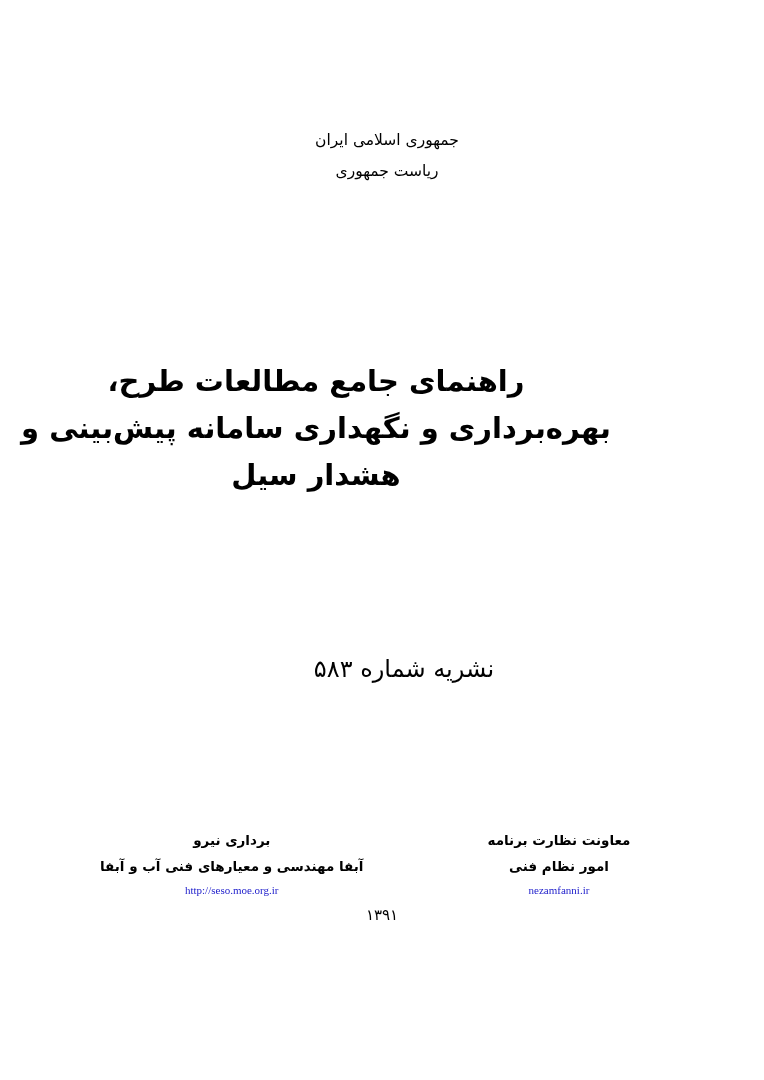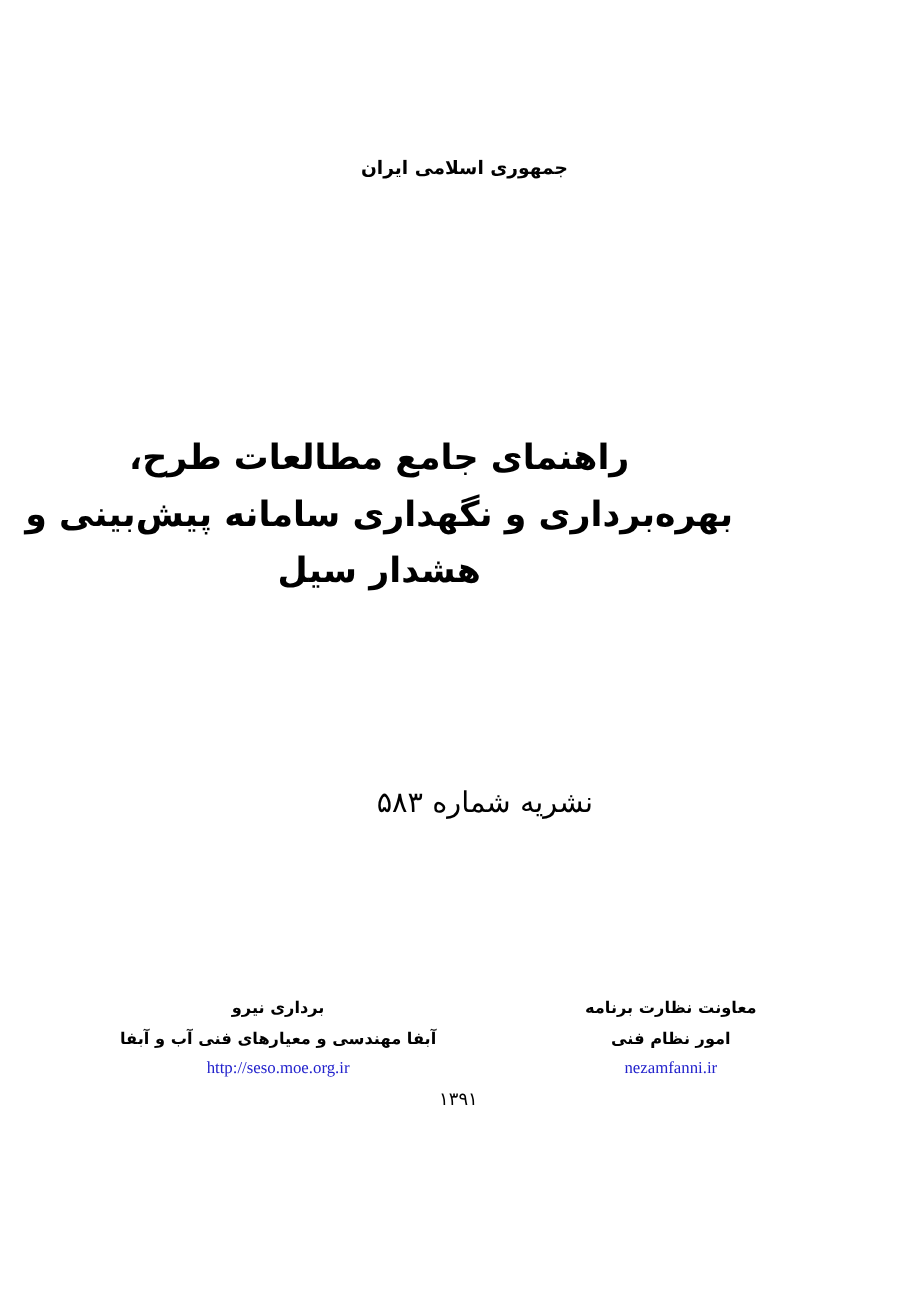--- a/index.html
+++ b/index.html
@@ -26,21 +26,21 @@
   
   .header-block {
     position: absolute;
     top: 128px;
     left: 0;
     width: 764px;
     text-align: center;
     direction: rtl;
   }
   .header-line {
-    font-weight: bold;
+    font-weight: normal;
     line-height: 1.55;
     letter-spacing: 0;
     padding-left: 10px;
   }
   .header-line.l1 { font-size: 15.5px; }
   .header-line.l2 { font-size: 15.5px; margin-top: 7px; }
   .header-line.l3 { font-size: 13.5px; margin-top: 7px; }
 
   
   .title-block {
@@ -98,41 +98,42 @@
   }
   .footer-col .dept {
     font-size: 13.5px;
     font-weight: bold;
     line-height: 1.9;
   }
   .footer-col .link {
     display: inline-block;
     margin-top: 4px;
     font-family: "Liberation Serif", "DejaVu Serif", serif;
-    font-size: 14px;
+    font-size: 11px;
     color: #2222cc;
     text-decoration: none;
     direction: ltr;
     text-align: right;
   }
   .footer-year {
     margin-top: 8px;
     text-align: center;
     font-size: 15px;
     font-weight: normal;
     direction: rtl;
   }
 </style>
 </head>
 <body>
 
 <div class="page">
 
   <div class="header-block">
     <div class="header-line l1">جمهوری اسلامی ایران</div>
+    <div class="header-line l2">ریاست جمهوری</div>
   </div>
 
   <div class="title-block">
     <div class="title-line">راهنمای جامع مطالعات طرح،</div>
     <div class="title-line">بهره‌برداری و نگهداری سامانه پیش‌بینی و</div>
     <div class="title-line">هشدار سیل</div>
   </div>
 
   <div class="pub-number">نشریه شماره ۵۸۳</div>
 

